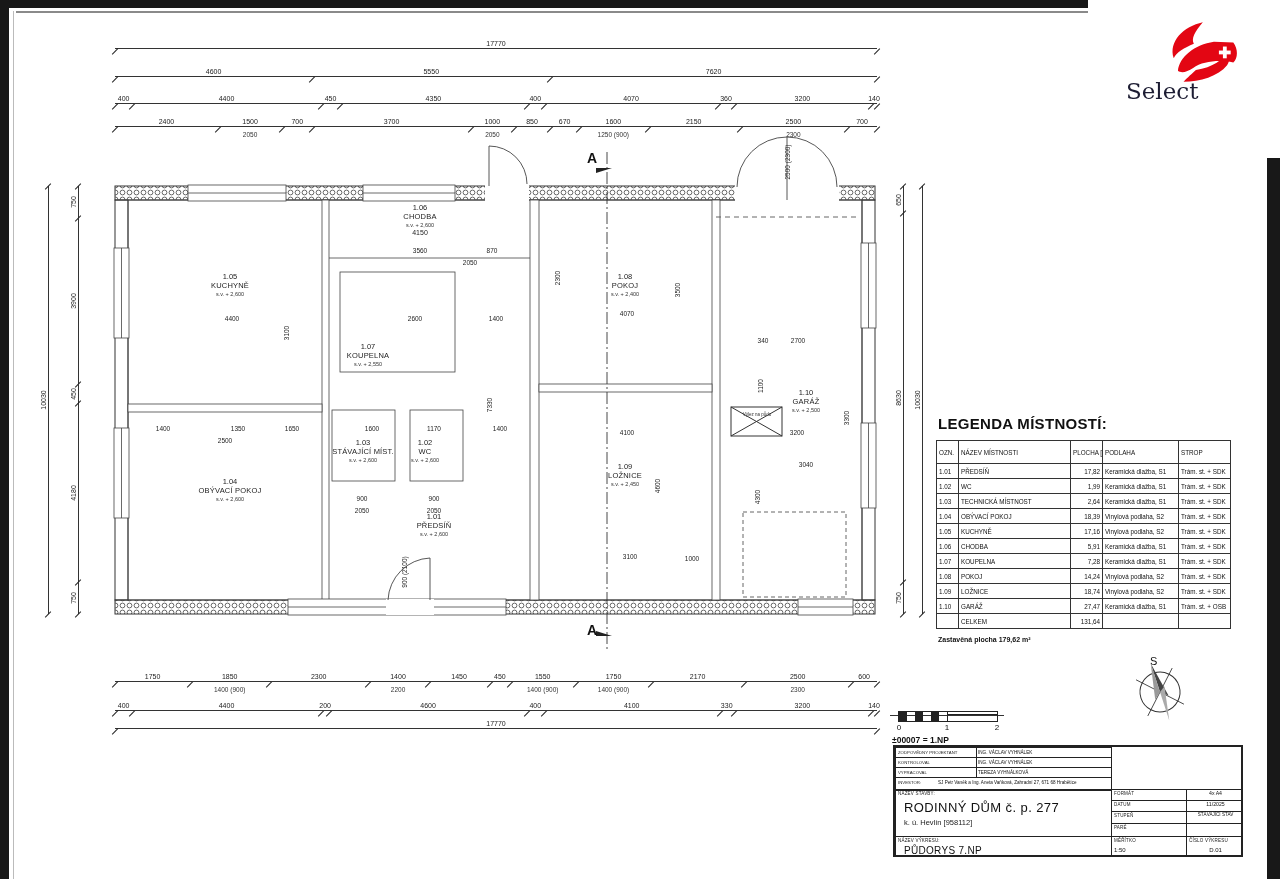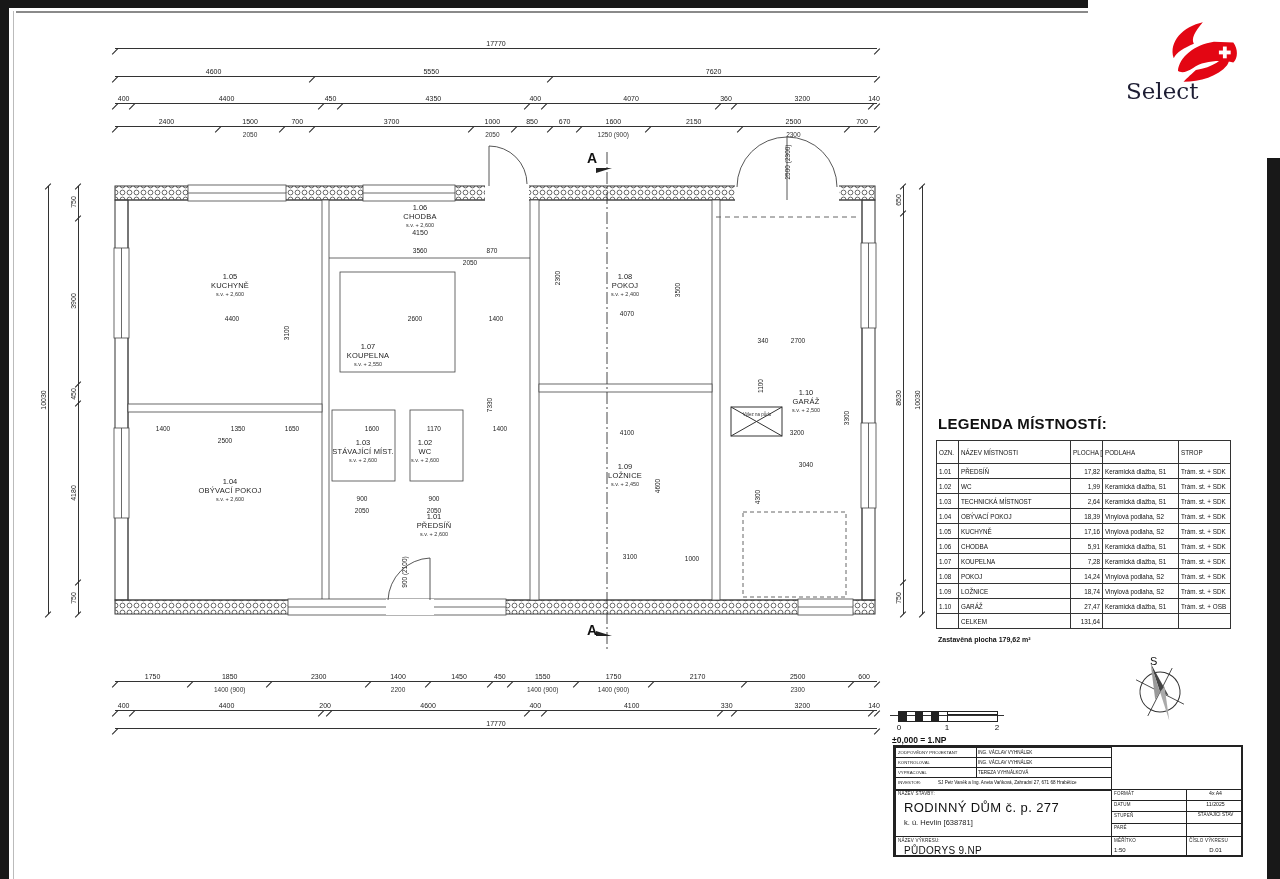--- a/index.html
+++ b/index.html
@@ -321,21 +321,21 @@
     <div class="sb-seg"></div>
         <div class="sb-seg b"></div>
         <div class="sb-seg"></div>
     <div class="sb-open"></div>
   </div>
   <div class="sb-ticks">
     <span style="left:9px">0</span>
     <span style="left:57px">1</span>
     <span style="left:107px">2</span>
   </div>
-  <div class="sb-note">±0,000 = 1.NP</div>
+  <div class="sb-note">±00007 = 1.NP</div>
 </div>
 
 <div id="compass">
   <span class="n">S</span>
 </div>
 
 <div id="tblock">
   <div id="tb-rows" style="position:absolute;left:0;top:0;width:217px;height:43px;">
         <div class="tb" style="left: 0px; top: 0px; width: 217px; height: 11px; border: 1px solid rgb(34, 34, 34);">
           <div style="position: absolute; left: 80px; top: 0px; bottom: 0px; width: 1px; background: rgb(34, 34, 34);"></div>
@@ -353,21 +353,21 @@
           <div style="position: absolute; left: 82px; top: 2px; font-size: 4.6px; color: rgb(17, 17, 17); white-space: nowrap;">TEREZA VYHNÁLKOVÁ</div>
         </div>
         <div class="tb" style="left: 0px; top: 30px; width: 217px; height: 14px; border: 1px solid rgb(34, 34, 34);">
           <div style="position: absolute; left: 2px; top: 2px; font-size: 4.3px; color: rgb(34, 34, 34); white-space: nowrap;">INVESTOR:</div>
           <div style="position: absolute; left: 42px; top: 2px; font-size: 4.6px; color: rgb(17, 17, 17); white-space: nowrap;">SJ Petr Vaněk a Ing. Aneta Vaňková, Zahradní 27, 671 68 Hrabětice</div>
         </div>
       </div>
   <div class="tb" id="tb-stavba" style="left:0;top:42px;width:217px;height:48px;">
     <div class="lbl">NÁZEV STAVBY:</div>
     <div class="big">RODINNÝ DŮM č. p. 277</div>
-    <div class="small">k. ú. Hevlín [638781]</div>
+    <div class="small">k. ú. Hevlín [958112]</div>
   </div>
   <div class="tb" style="left:216px;top:42px;width:76px;height:12px;">
         <div class="lbl">FORMÁT</div>
       </div>
   <div class="tb" style="left:291px;top:42px;width:57px;height:12px;">
         <div class="val" style="text-align:center">4x A4</div>
       </div>
   <div class="tb" style="left:216px;top:53px;width:76px;height:12px;">
         <div class="lbl">DATUM</div>
       </div>
@@ -381,21 +381,21 @@
         <div class="val" style="font-size:4.6px;text-align:center">STÁVAJÍCÍ STAV</div>
       </div>
   <div class="tb" style="left:216px;top:76px;width:76px;height:14px;">
         <div class="lbl">PARÉ</div>
       </div>
   <div class="tb" style="left:291px;top:76px;width:57px;height:14px;">
         <div class="val"></div>
       </div>
   <div class="tb" id="tb-vykres" style="left:0;top:89px;width:217px;height:21px;">
     <div class="lbl">NÁZEV VÝKRESU:</div>
-    <div class="big">PŮDORYS 9.NP</div>
+    <div class="big">PŮDORYS 7.NP</div>
   </div>
   <div class="tb" style="left:216px;top:89px;width:76px;height:21px;">
     <div class="lbl">MĚŘÍTKO</div>
     <div class="val" style="margin-top:4px;font-size:6px;">1:50</div>
   </div>
   <div class="tb" style="left:291px;top:89px;width:57px;height:21px;">
     <div class="lbl">ČÍSLO VÝKRESU</div>
     <div class="val" style="margin-top:4px;font-size:6px;text-align:center;">D.01</div>
   </div>
 </div>

